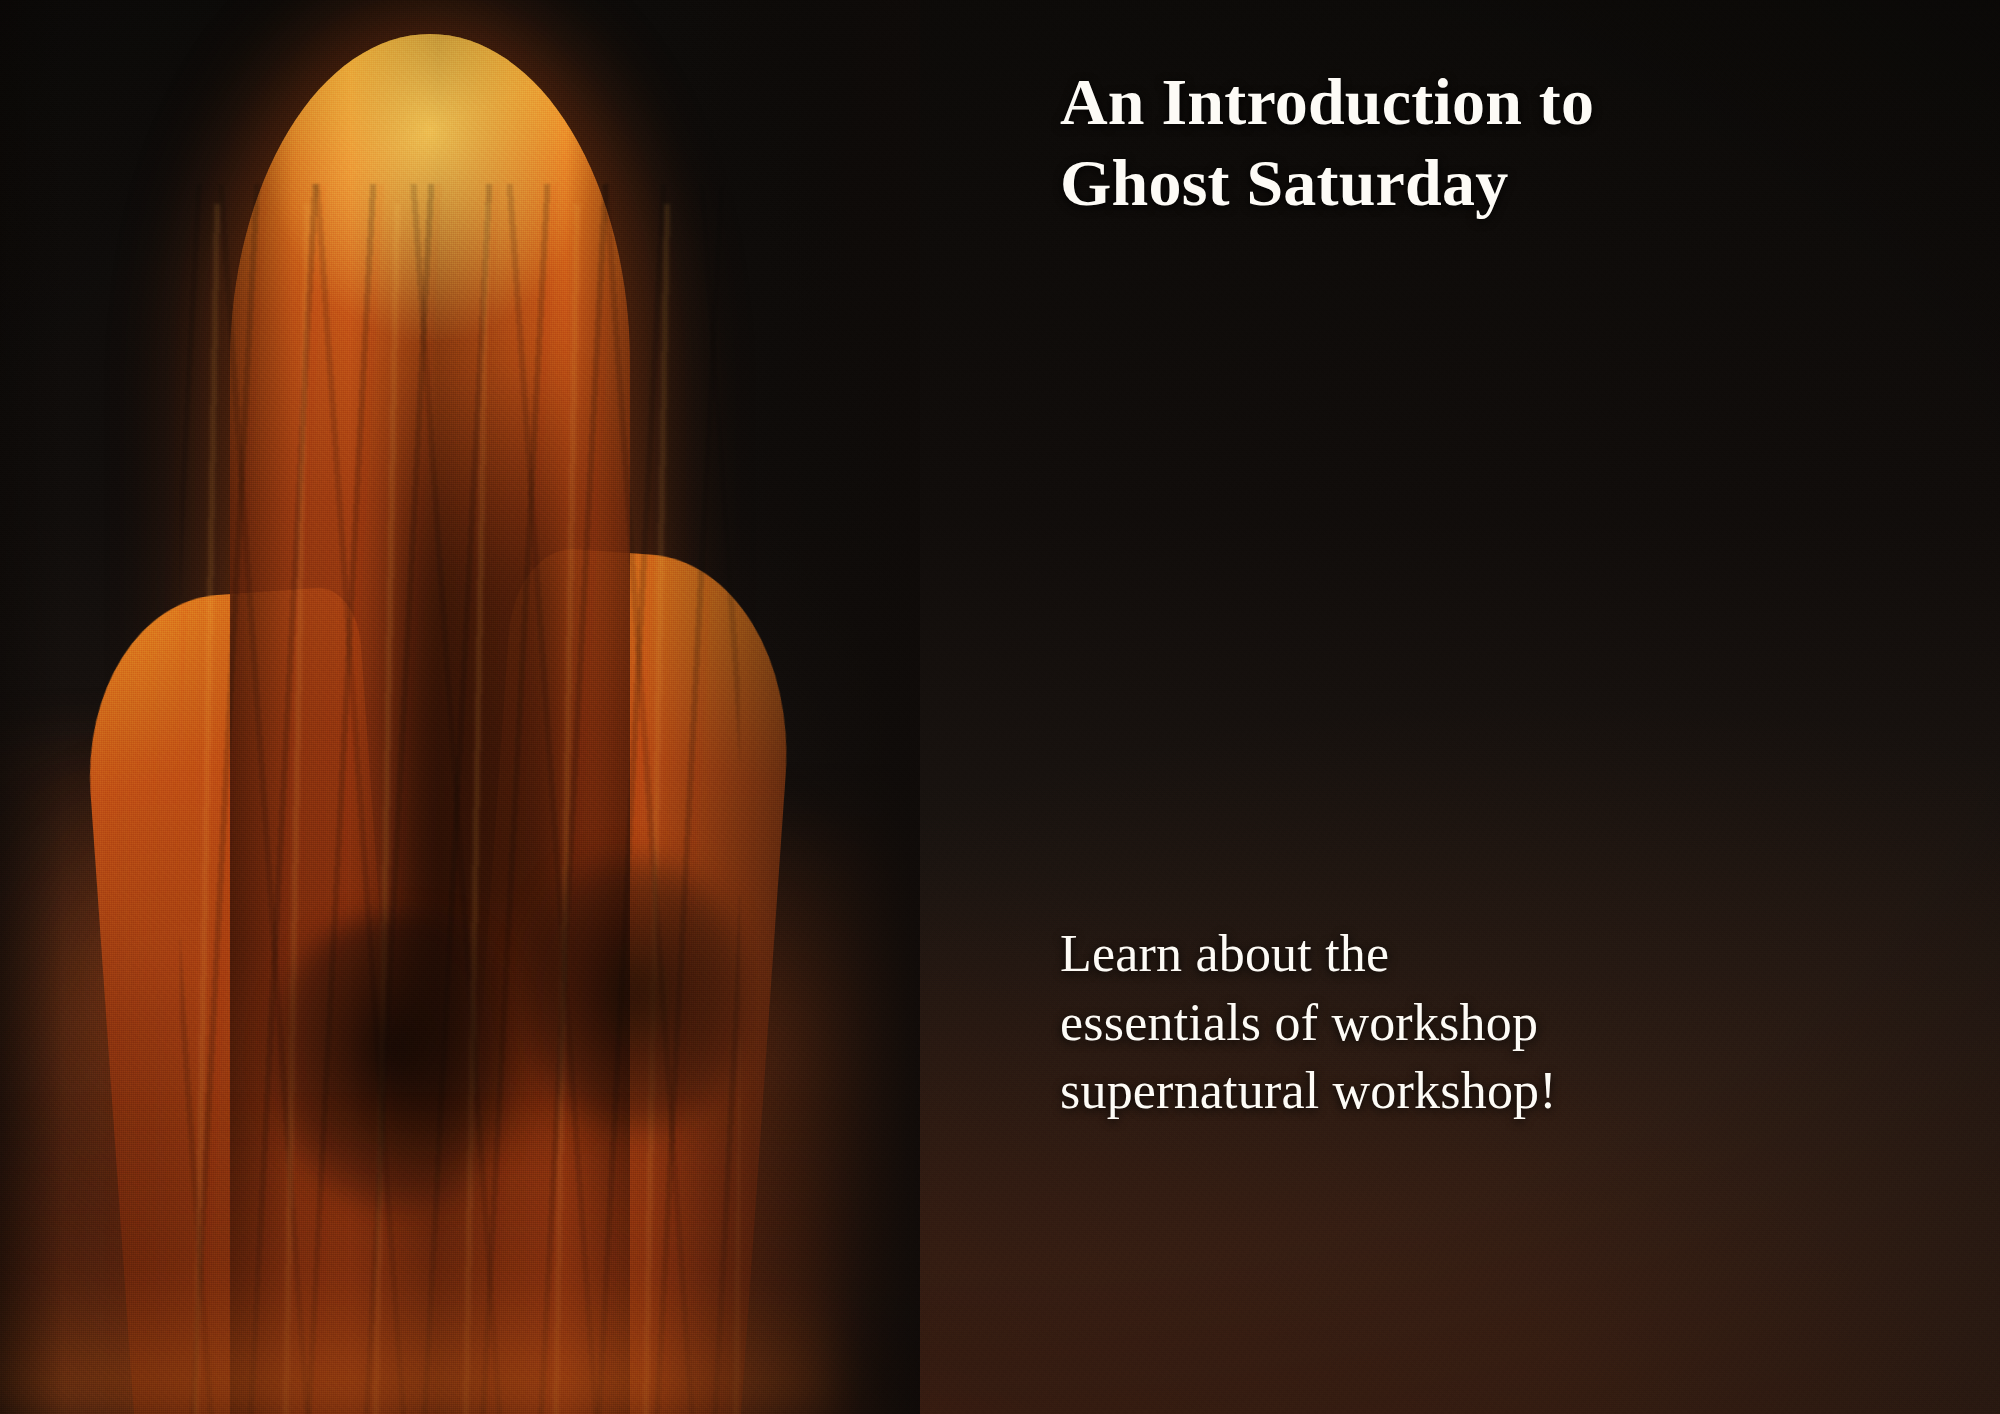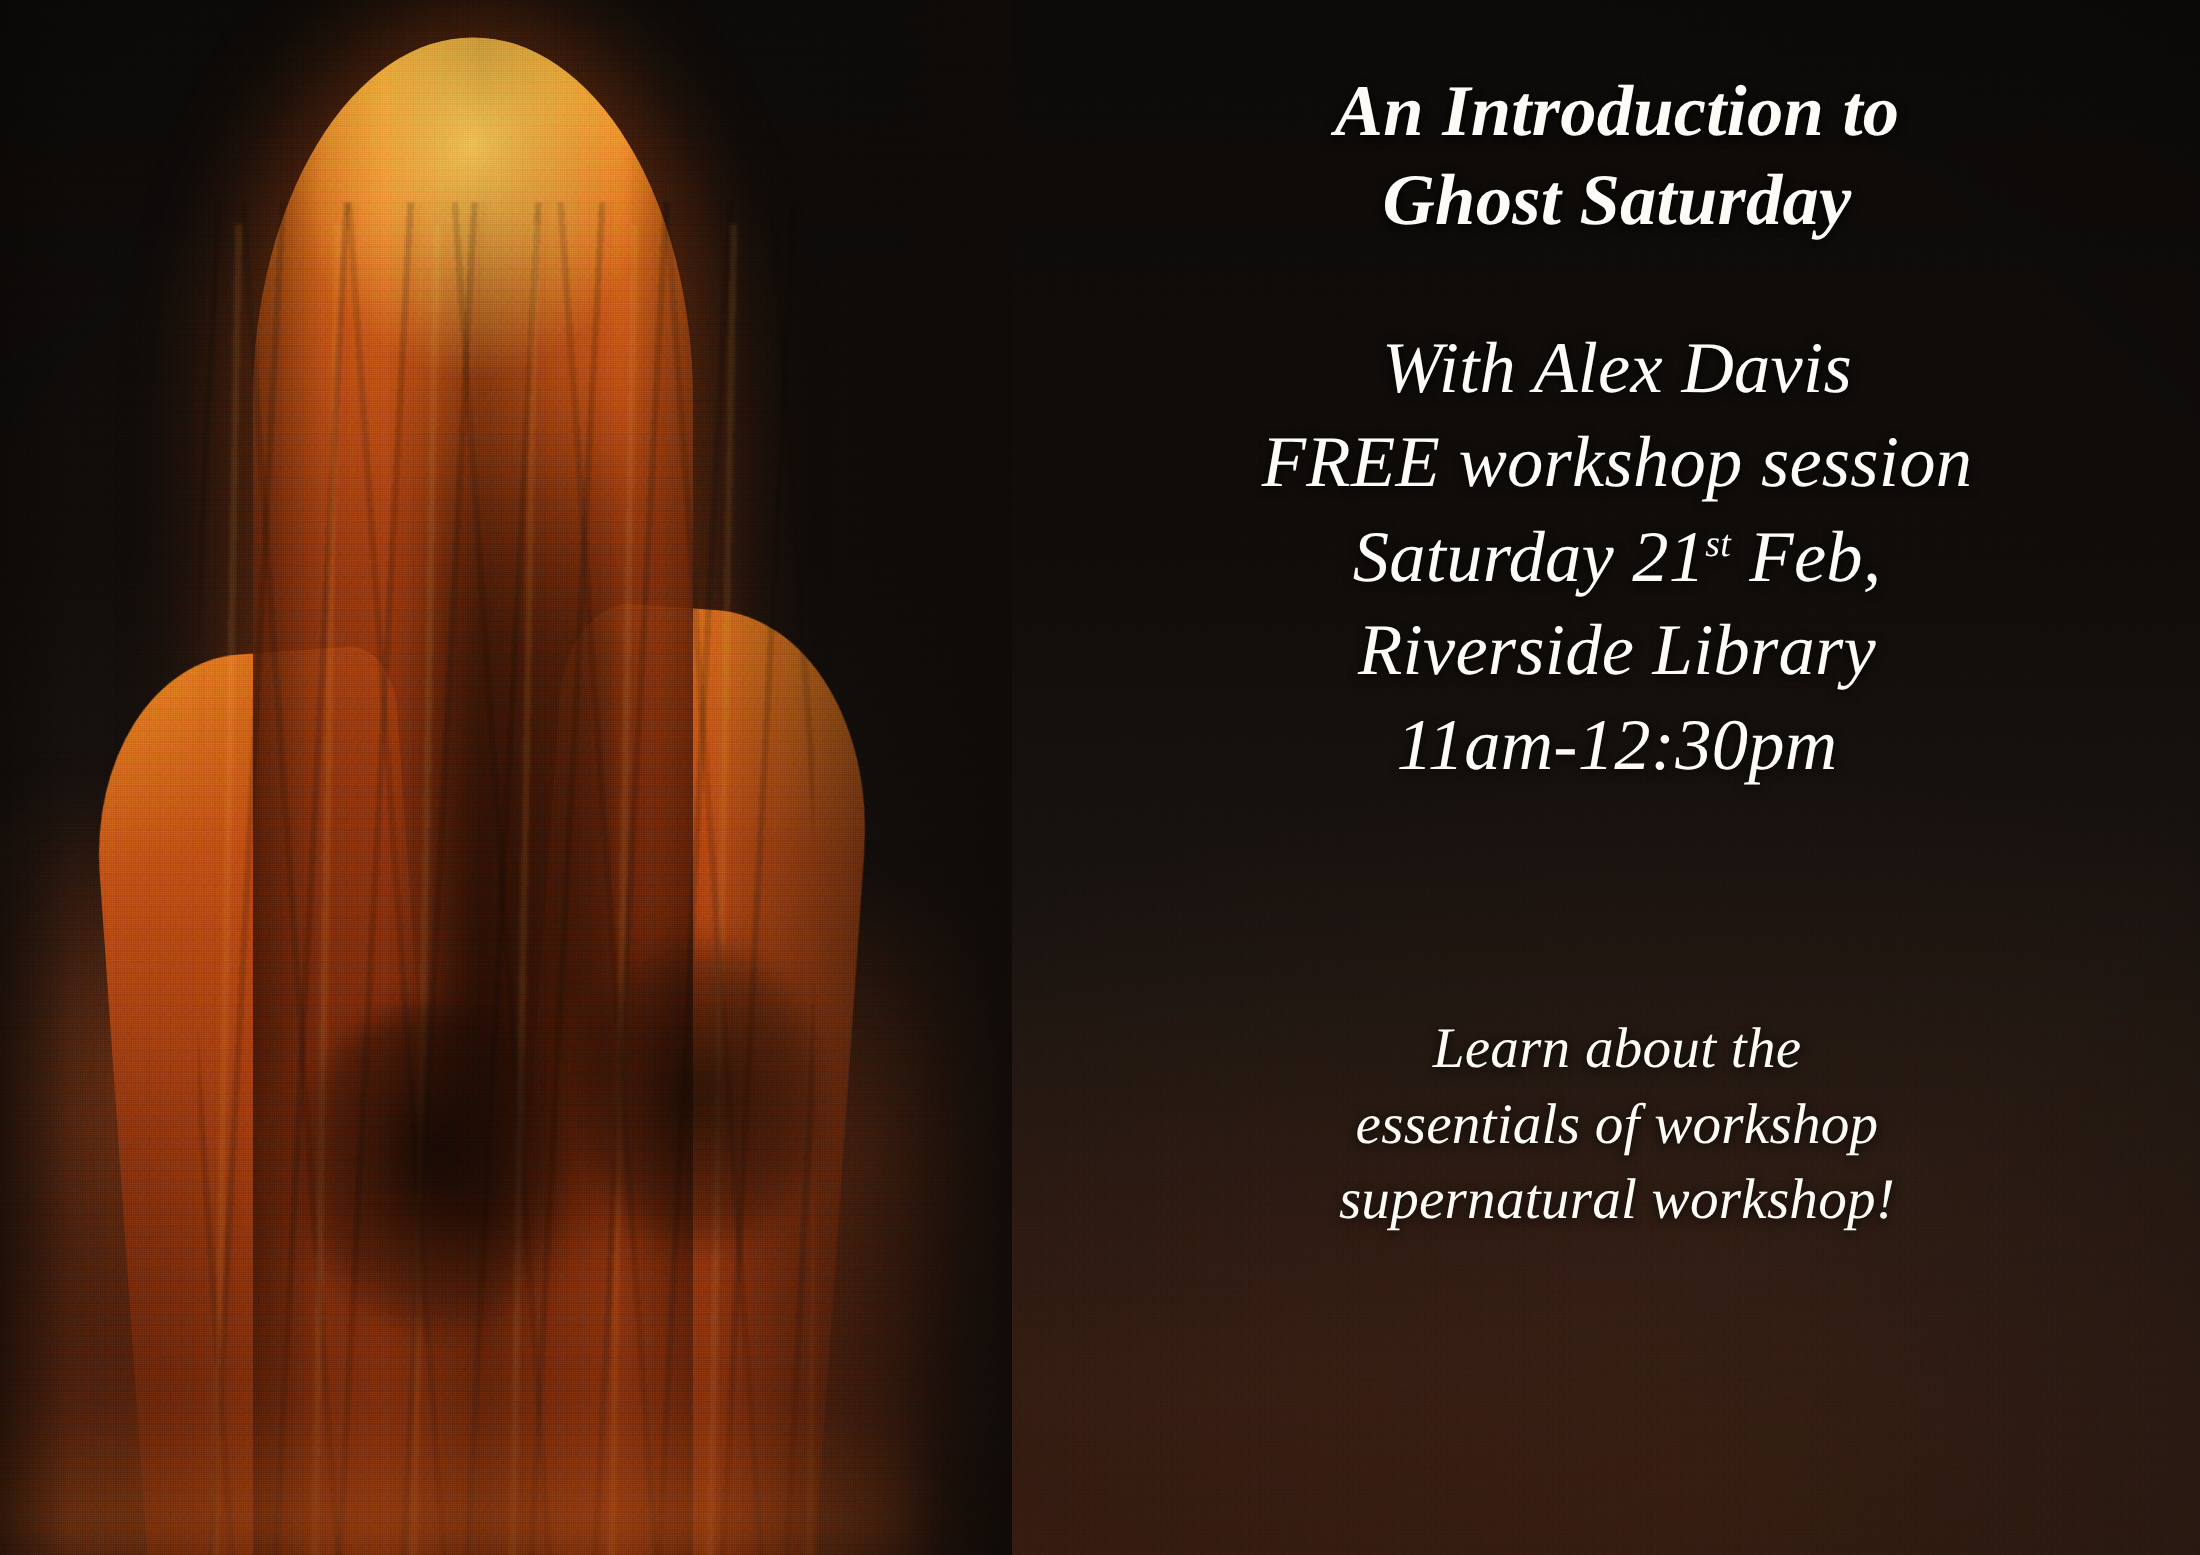--- a/index.html
+++ b/index.html
@@ -233,23 +233,21 @@
     pointer-events: none;
   }
 
   
   #text-column {
     position: absolute;
     left: 1060px;
     top: 0;
     width: 820px;
     height: 1156px;
-    text-align: center;
     color: #fdfbf6;
-    font-style: italic;
   }
   .headline {
     position: absolute;
     top: 62px;
     left: 0; right: 0;
     font-weight: 700;
     font-size: 66px;
     line-height: 1.22;
     letter-spacing: 0.2px;
     text-shadow: 0 2px 10px rgba(0,0,0,0.85);
@@ -325,27 +323,20 @@
   <div class="bg-noise"></div>
   <div class="bg-vignette"></div>
 
   <div id="text-column">
 
     <div class="headline">
       <div class="line">An Introduction to</div>
       <div class="line">Ghost Saturday</div>
     </div>
 
-    <div class="details">
-      <div class="line">With Alex Davis</div>
-      <div class="line">FREE workshop session</div>
-      <div class="line"><span>Saturday 21</span><sup>st</sup><span> Feb,</span></div>
-      <div class="line">Riverside Library</div>
-      <div class="line">11am-12:30pm</div>
-    </div>
 
     <div class="blurb">
       <div class="line">Learn about the</div>
       <div class="line">essentials of workshop</div>
       <div class="line">supernatural workshop!</div>
     </div>
 
   </div>
 
   <div id="grain-top"></div>

